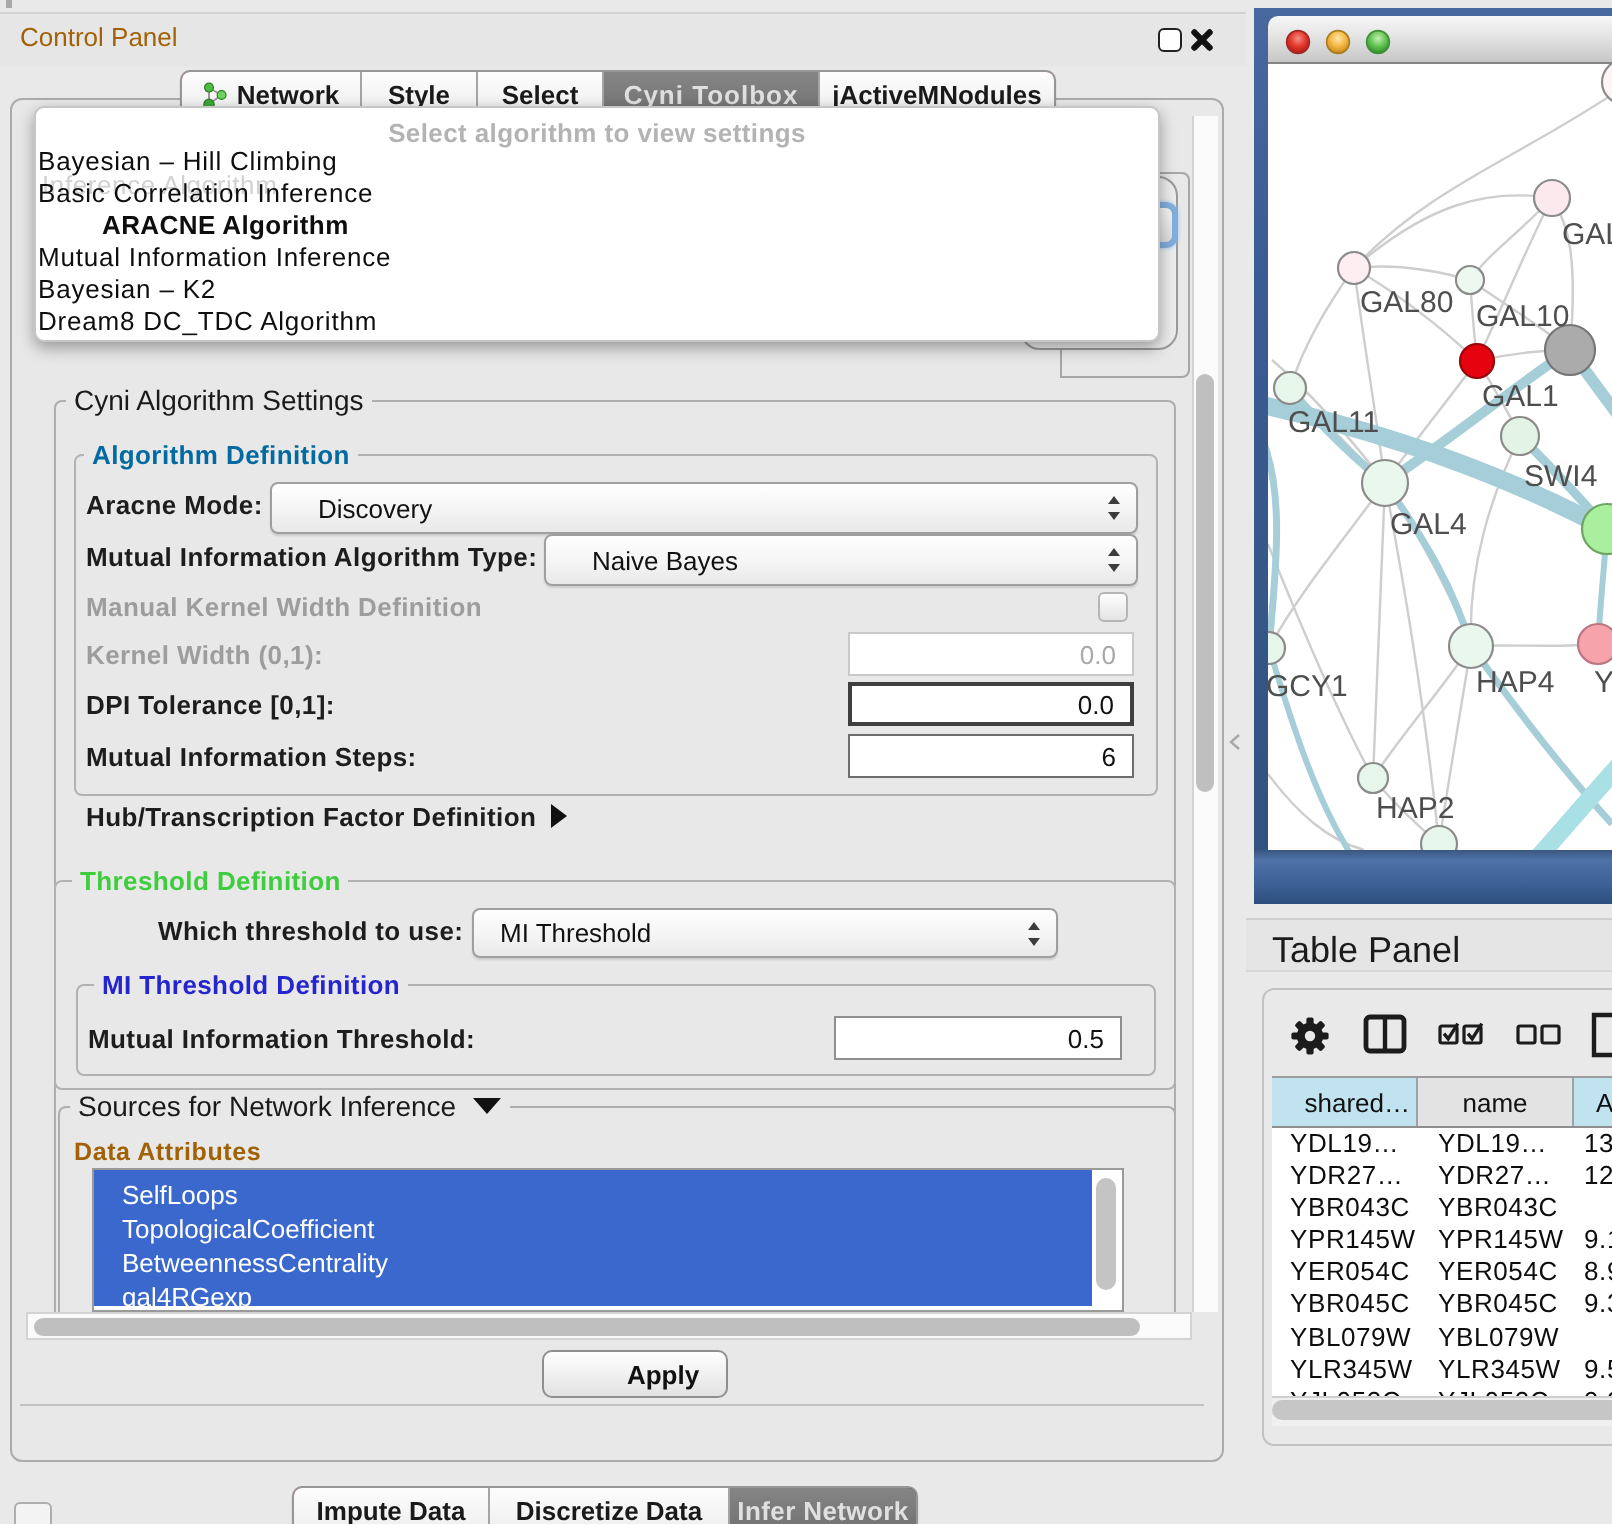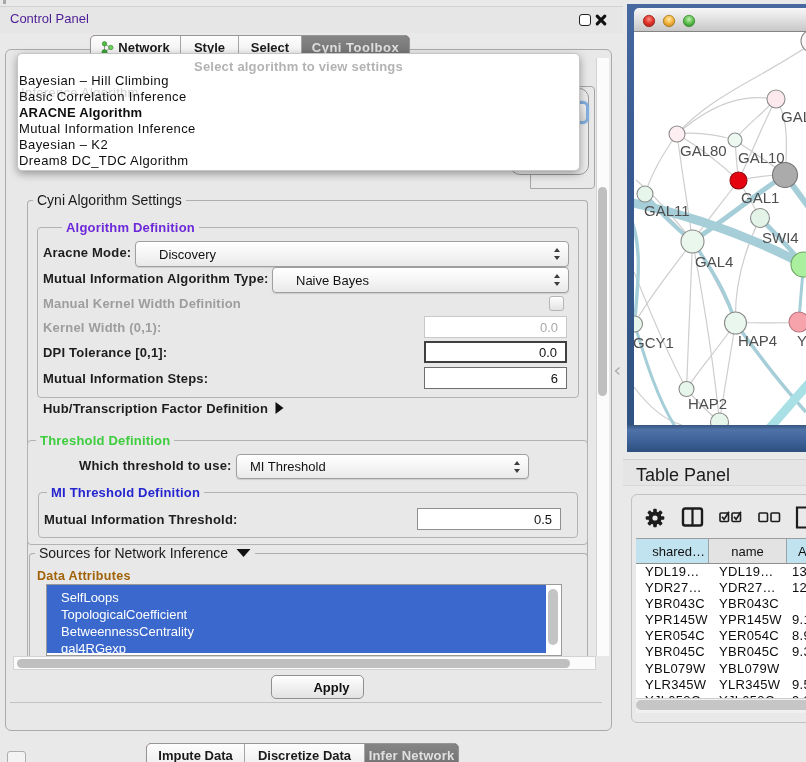--- a/index.html
+++ b/index.html
@@ -27,37 +27,37 @@
   .tabseg .tb{display:flex;align-items:center;justify-content:center;font-size:13px;font-weight:bold;
           color:#1a1a1a;border-right:1px solid #a5a5a5;background:linear-gradient(180deg,#fdfdfd,#ededed);}
   .tabseg .tb:last-child{border-right:none;}
   .tabseg .sel{background:linear-gradient(180deg,#858585,#717171);color:#e0e0e0;}
 </style>
 </head>
 <body>
 
 <div class="abs" style="left:3px;top:0;width:3px;height:4px;background:#a8a8a8;"></div>
 <div class="abs" style="left:0;top:6px;width:623px;height:27px;background:#e6e6e6;border-top:1px solid #d2d2d2;box-sizing:border-box;"></div>
-<div class="abs" style="left:10px;top:11px;font-size:13px;color:#4c1d95;text-align:right;">Control Panel</div>
+<div class="abs" style="left:10px;top:11px;font-size:13px;color:#a16207;text-align:right;">Control Panel</div>
 <div class="abs" style="left:579px;top:14px;width:10px;height:10px;border:1.8px solid #222;border-radius:3px;background:#fff;box-sizing:content-box;"></div>
 <svg class="abs" style="left:595px;top:14px;" width="12" height="12" viewBox="0 0 12 12">
     <path d="M2.2 2.2 L9.8 9.8 M9.8 2.2 L2.2 9.8" stroke="#111" stroke-width="3.1" stroke-linecap="round"></path>
   </svg>
 
 <div class="abs" style="left:5px;top:49px;width:607px;height:682px;border:1px solid #ababab;border-radius:6px;background:#e8e8e8;box-sizing:border-box;"></div>
 
 <div class="abs" style="left:530px;top:86px;width:63px;height:101px;border:1px solid #a6a6a6;border-radius:0 4px 4px 0;"></div>
 <div class="abs" style="left:510px;top:88px;width:77px;height:85px;border:1px solid #9a9a9a;border-radius:10px;background:#ededed;"></div>
 <div class="abs" style="left:558px;top:101px;width:25px;height:17px;border:3px solid #82aedd;border-radius:6px;background:linear-gradient(180deg,#f6f6f6,#dcdcdc);box-shadow:0 0 2px #9cc3ec;"></div>
 
 <div class="abs" style="left:27px;top:200px;width:559px;height:456px;border:1px solid #aeaeae;border-bottom:none;border-radius:4px 4px 0 0;"></div>
 <div class="abs" style="left:33px;top:193px;background:#e8e8e8;padding:0 4px;font-size:14px;color:#1a1a1a;line-height:15px;">Cyni Algorithm Settings</div>
 
 <div class="group" style="left:37px;top:227px;width:540px;height:169px;">
-  <div class="gtitle" style="left:24px;color:#6d28d9;">Algorithm Definition</div>
+  <div class="gtitle" style="left:4px;color:#0369a1;">Algorithm Definition</div>
 </div>
 <div class="abs lbl" style="left:43px;top:245px;">Aracne Mode:</div>
 <div class="combo" style="left:135px;top:241px;width:432px;height:24px;">
     <div class="ct" style="padding-left:23px;">Discovery</div>
     <div class="spin"></div>
   </div>
 <div class="abs lbl" style="left:43px;top:271px;">Mutual Information Algorithm Type:</div>
 <div class="combo" style="left:272px;top:267px;width:295px;height:24px;">
     <div class="ct" style="padding-left:23px;">Naive Bayes</div>
     <div class="spin"></div>
@@ -118,26 +118,27 @@
 <div class="tabseg" style="left:90px;top:35px;">
   <div class="tb" style="width:89px;"><svg width="13" height="14" viewBox="0 0 13 14" style="margin-right:4px;">
         <path d="M3.5 3 L3.5 11 M3.5 11 L9.8 6.5 M3.5 3 L9.8 6.5" stroke="#9a9a9a" stroke-width="1" fill="none"></path>
         <circle cx="3.5" cy="2.8" r="2.2" fill="#4cbf3f" stroke="#2e7d27" stroke-width=".6"></circle>
         <circle cx="3.5" cy="11.2" r="2.6" fill="#3da637" stroke="#2e7d27" stroke-width=".6"></circle>
         <circle cx="9.8" cy="6.5" r="2.2" fill="#6fd45f" stroke="#2e7d27" stroke-width=".6"></circle>
       </svg>Network</div>
   <div class="tb" style="width:57px;">Style</div>
   <div class="tb" style="width:62px;">Select</div>
   <div class="tb sel" style="width:107px;letter-spacing:.5px;">Cyni Toolbox</div>
+  <div class="tb" style="width:117px;">jActiveMNodules</div>
 </div>
 
 <div class="abs" style="left:17px;top:53px;width:563px;height:118px;background:#fff;border:1px solid #c6c6c6;border-radius:5px;box-shadow:0 3px 8px rgba(0,0,0,.35);box-sizing:border-box;"></div>
 <div class="abs" style="left:17px;top:59px;width:563px;text-align:center;font-size:13px;font-weight:bold;letter-spacing:.2px;color:#b3b3b3;">Select algorithm to view settings</div>
 <div class="abs" style="left:21px;top:85px;font-size:13px;color:#d2d2d2;letter-spacing:.3px;">Inference Algorithm</div>
-<div class="abs" style="left:19px;top:73px;font-size:13px;letter-spacing:.4px;color:#0e0e0e;line-height:16px;white-space:nowrap;">Bayesian – Hill Climbing<br>Basic Correlation Inference<br><b style="letter-spacing:.2px;">ARACNE Algorithm</b><br>Mutual Information Inference<br>Bayesian – K2<br>Dream8 DC_TDC Algorithm</div>
+<div class="abs" style="left:19px;top:73px;font-size:13px;letter-spacing:.4px;color:#0e0e0e;line-height:16px;white-space:nowrap;">Bayesian – Hill Climbing<br>Basic Correlation Inference<br><b style="letter-spacing:.2px;padding-left:32px;">ARACNE Algorithm</b><br>Mutual Information Inference<br>Bayesian – K2<br>Dream8 DC_TDC Algorithm</div>
 
 <div class="abs" style="left:627px;top:4px;width:179px;height:448px;background:linear-gradient(180deg,#47699f 0%,#3a5c94 30%,#30527f 100%);"></div>
 <div class="abs" style="left:634px;top:8px;width:172px;height:24px;background:linear-gradient(180deg,#f7f7f7 0%,#e3e3e3 45%,#c7c7c7 100%);border-bottom:1px solid #848484;border-radius:5px 0 0 0;box-sizing:border-box;"></div>
 <svg class="abs" style="left:634px;top:8px;" width="172" height="24" viewBox="0 0 172 24">
   <defs>
     <radialGradient id="rl" cx="50%" cy="35%" r="65%">
         <stop offset="0%" stop-color="#f58e84"></stop>
         <stop offset="55%" stop-color="#e4352a"></stop>
         <stop offset="100%" stop-color="#b01d16"></stop>
       </radialGradient>

